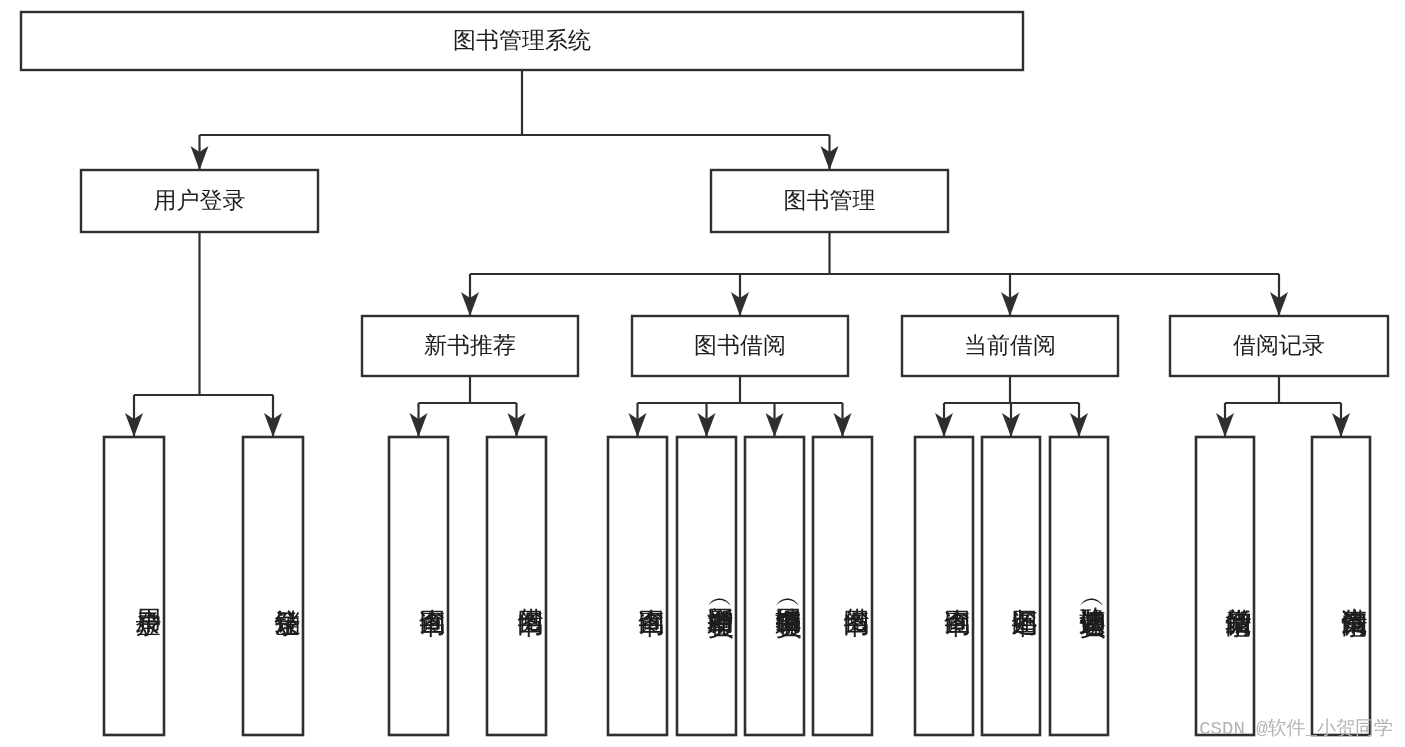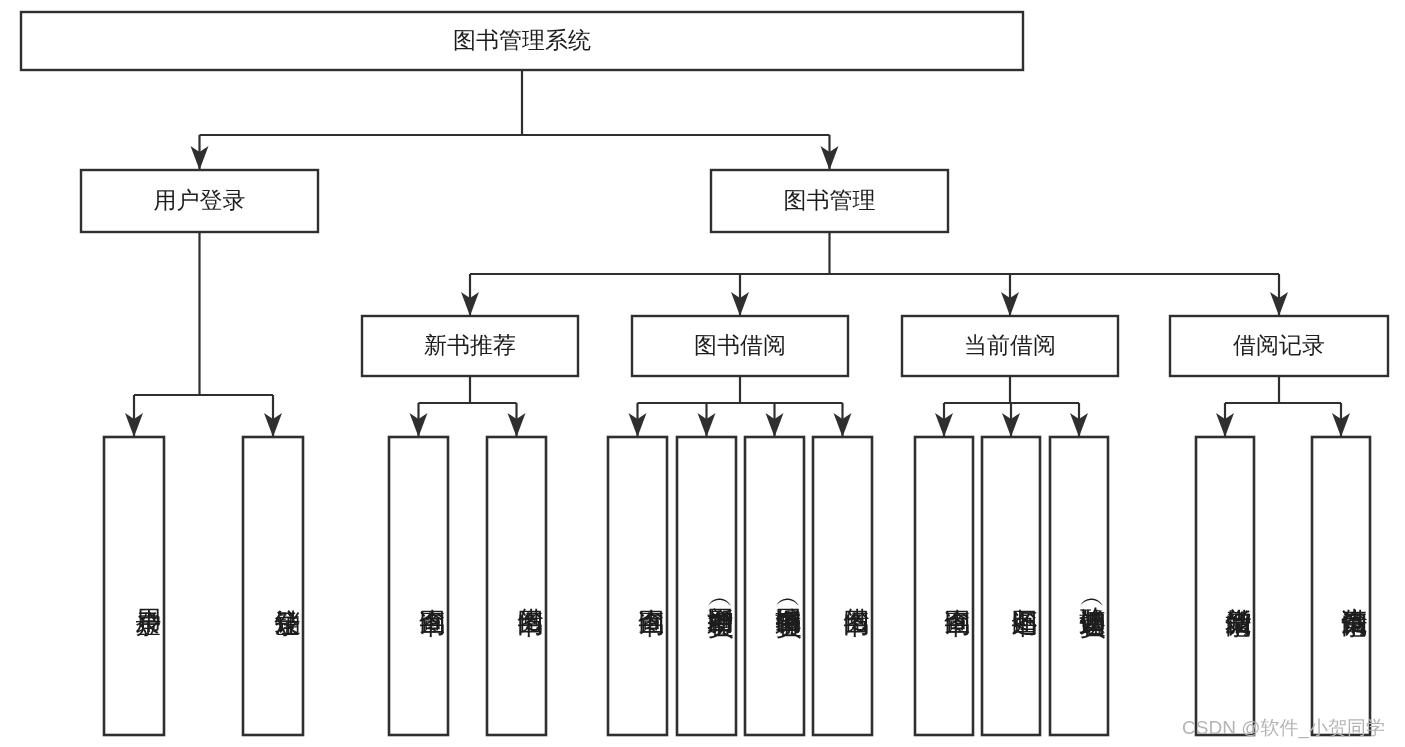--- a/index.html
+++ b/index.html
@@ -58,23 +58,23 @@
     line-height: 1.10;
     color: #1d1d1d;
     writing-mode: vertical-rl;
     text-orientation: upright;
     letter-spacing: 1px;
     white-space: nowrap;
     pointer-events: none;
   }
   .watermark {
     position: absolute;
-    right: 20px;
+    right: 12px;
     bottom: 6px;
-    font-family: Liberation Sans, sans-serif;
+    font-family: Liberation Mono, monospace;
     font-size: 19px;
     color: #b4b4b4;
     white-space: nowrap;
   }
 </style>
 </head>
 <body>
 
 <div id="diagram-root">
 

